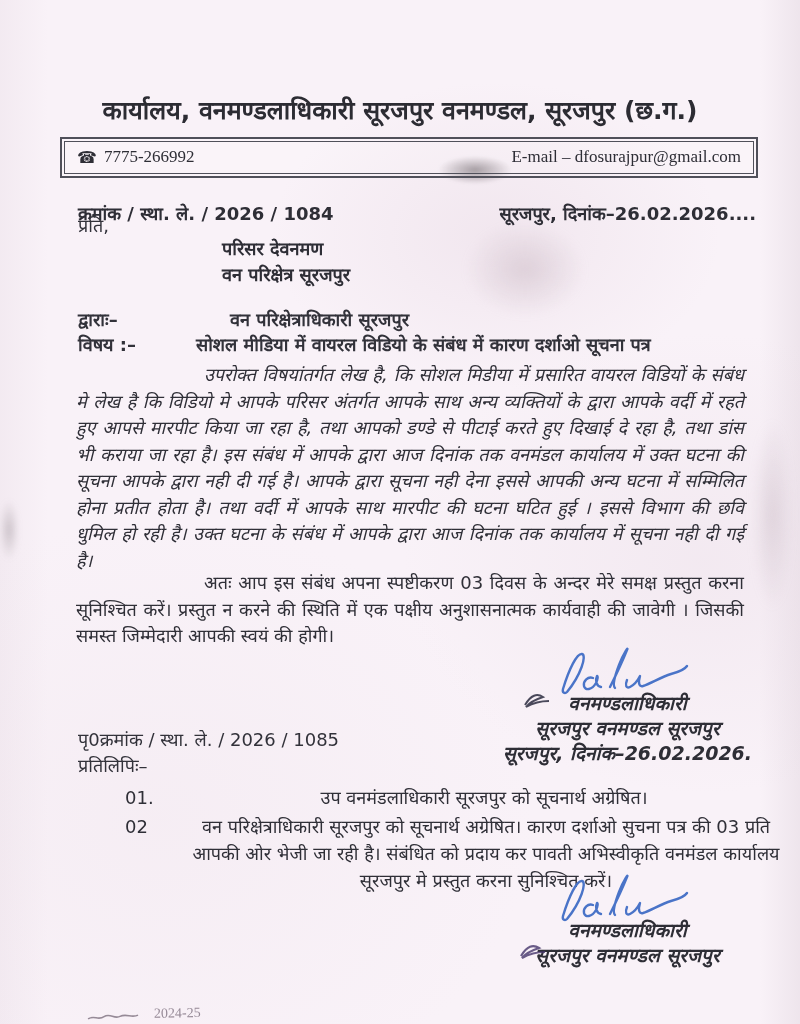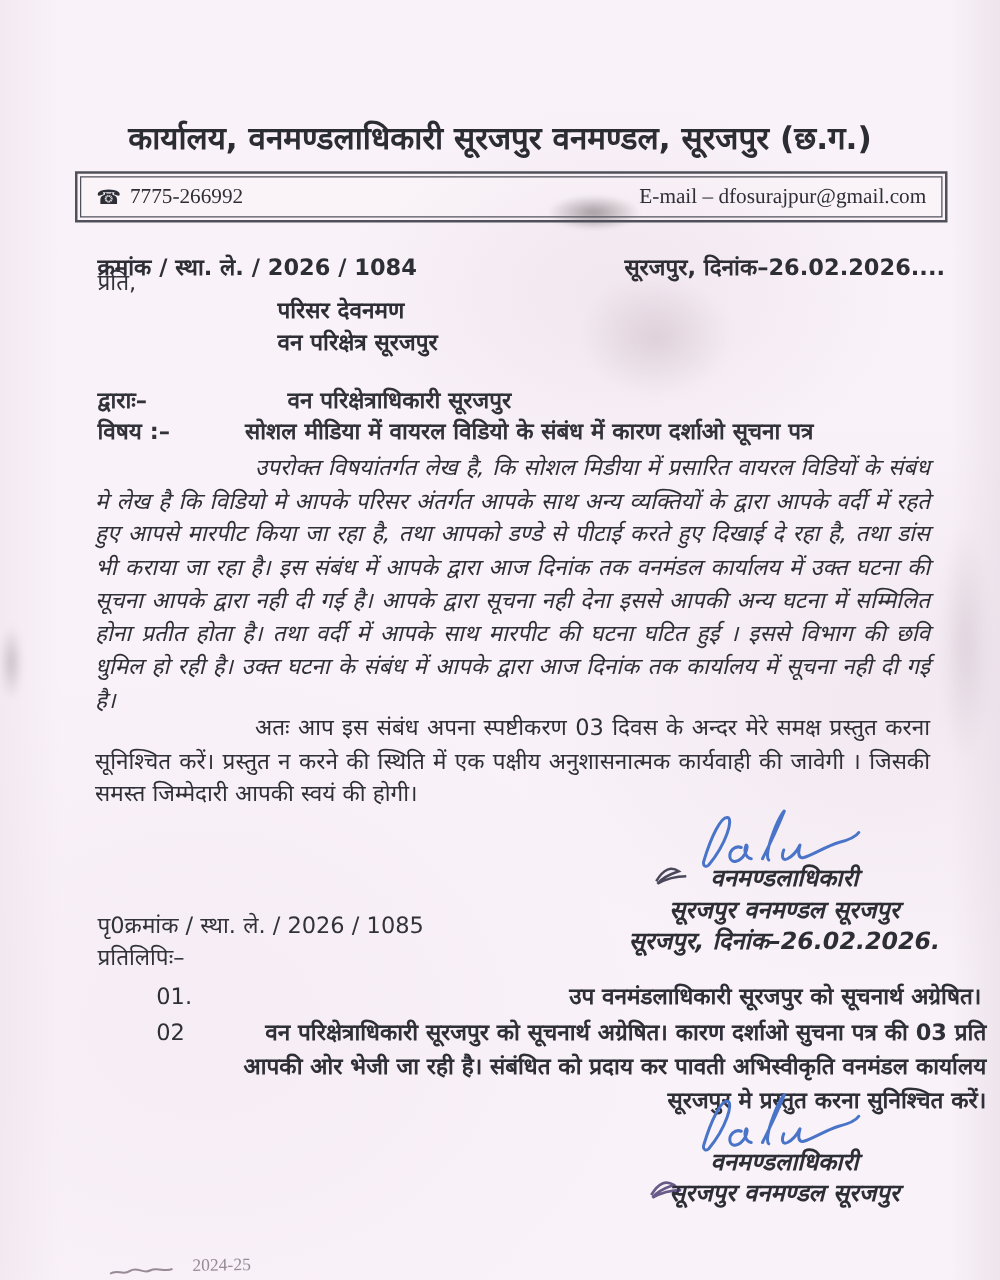--- a/index.html
+++ b/index.html
@@ -35,21 +35,21 @@
   .sigblock{left:495px;width:265px;text-align:center;font-size:19px;line-height:25px;font-weight:bold;color:#2e2e36;font-style:italic;}
   .sig1{top:645px;}
   .sig2{top:872px;}
   .sig-svg{display:block;margin:0 auto -6px auto;}
   .endorse-ref{top:727px;left:78px;font-size:18px;font-weight:normal;}
   .copy-label{top:753px;left:78px;font-size:18px;font-weight:normal;}
   .copy-item{left:78px;display:flex;font-size:18px;line-height:27px;color:#2f2f37;margin-left:47px;}
   .item1{top:784px;width:660px;}
   .item2{top:813px;width:664px;}
   .copy-num{flex:0 0 58px;}
-  .copy-text{flex:1;text-align:right;font-weight:bold;}
+  .copy-text{flex:1;text-align:center;}
   .footer-frag{top:1006px;left:86px;font-size:14px;color:#968a97;transform:rotate(-1deg);
     font-family:"Liberation Serif", serif;display:flex;align-items:flex-end;gap:8px;}
   .stain{border-radius:50%;pointer-events:none;}
   .stain1{top:156px;left:438px;width:74px;height:28px;background:radial-gradient(closest-side, rgba(72,62,68,.55), rgba(72,62,68,0));filter:blur(1.5px);}
   .stain2{top:222px;left:465px;width:120px;height:95px;background:radial-gradient(closest-side, rgba(188,168,180,.38), rgba(188,168,180,0));filter:blur(4px);}
   .stain3{top:420px;left:752px;width:40px;height:190px;background:radial-gradient(closest-side, rgba(180,162,174,.30), rgba(180,162,174,0));filter:blur(5px);}
   .stain4{top:500px;left:0px;width:18px;height:60px;background:radial-gradient(closest-side, rgba(120,108,116,.35), rgba(120,108,116,0));filter:blur(3px);}
   .scribble{pointer-events:none;}
 </style>
 </head>

